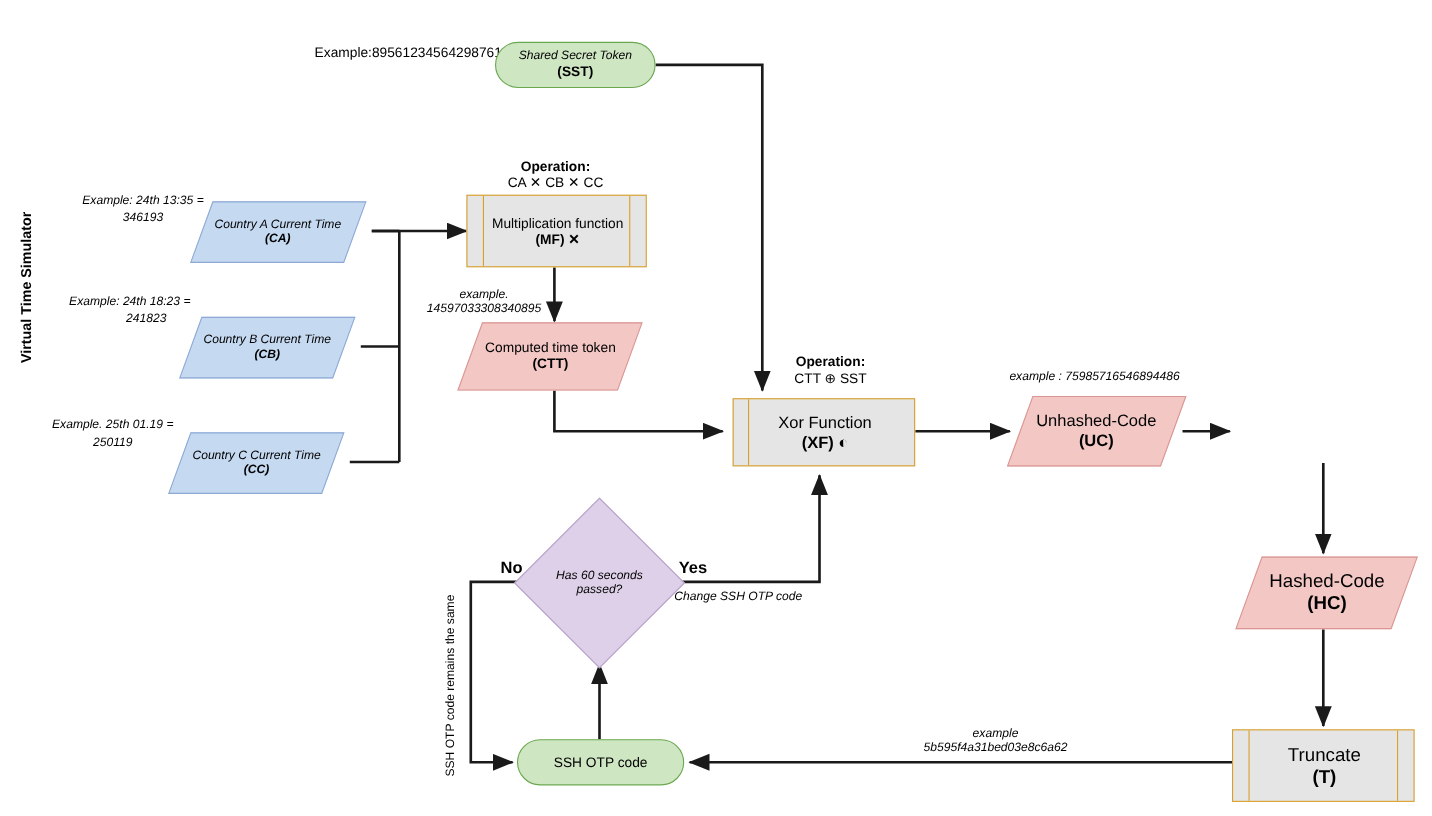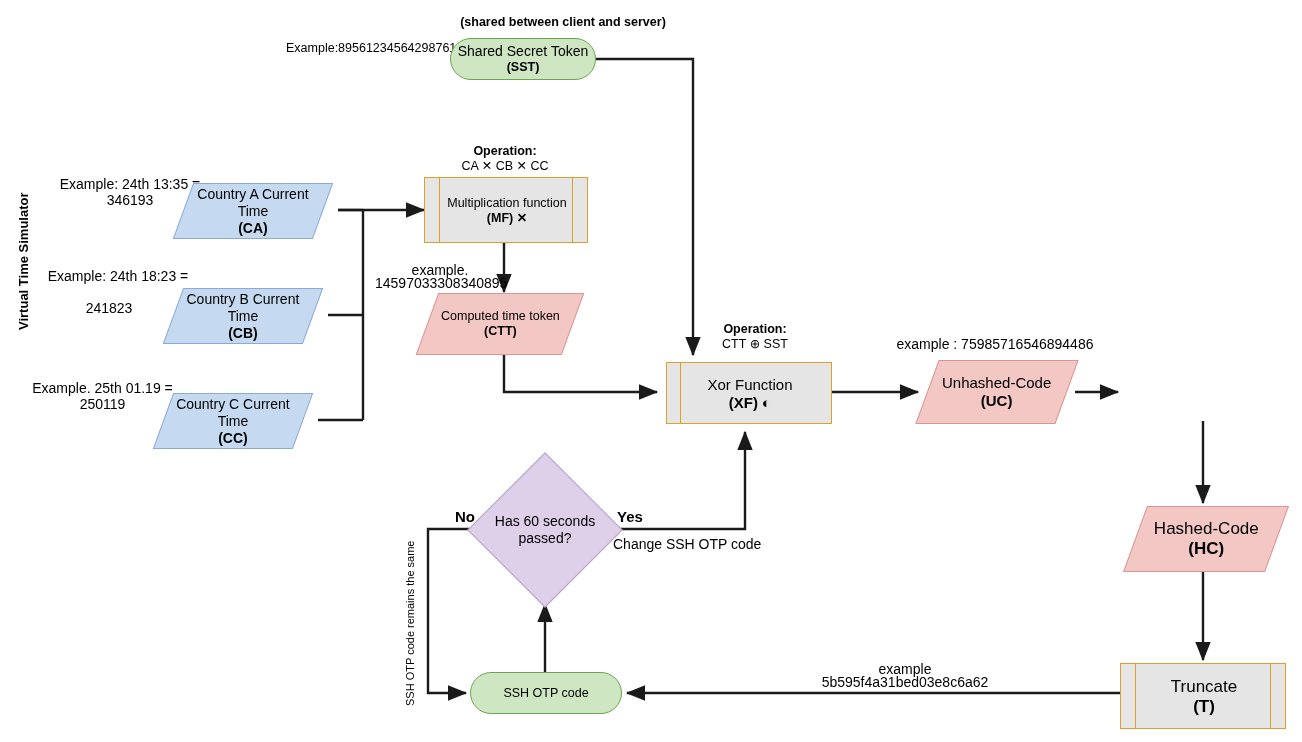--- a/index.html
+++ b/index.html
@@ -70,21 +70,21 @@
     background: #ddd0e8;
     border: 1.4px solid #b6a0c8;
     transform: rotate(45deg);
   }
   .diamond-txt {
     position: absolute; inset: 0;
     display: flex; align-items: center; justify-content: center;
     text-align: center; line-height: 1.2;
   }
 
-  .t-small { font-size: 14px; }
+  .t-small { font-size: 11px; font-style: italic; }
   .t-mid   { font-size: 12.5px; }
   .t-big   { font-size: 15px; text-align: center; }
   .t-xl    { font-size: 17px; }
   .bold    { font-weight: bold; }
 
   .vtitle {
     position: absolute;
     font-size: 13px; font-weight: bold;
     transform: rotate(-90deg);
     transform-origin: left top;
@@ -137,39 +137,38 @@
       <path d="M545,672 L545,604" marker-end="url(#arrow)"></path>
 
       <path d="M489,529 L428,529 L428,693 L466,693" marker-end="url(#arrow)"></path>
 
       <path d="M601,529 L745,529 L745,432" marker-end="url(#arrow)"></path>
     </g>
   </svg>
 
   <div class="vtitle" style="left:16px; top:330px;">Virtual Time Simulator</div>
 
-  <div class="lbl bold t-mid" style="left:383px; top:15px; width:360px;">(shared between client and server)</div>
   <div class="lbl t-mid nowrap" style="left:286px; top:41px;">Example:89561234564298761</div>
 
   <div class="node term" style="left:450px; top:38px; width:146px; height:42px;">
     <div class="t-small">Shared Secret Token</div>
     <div class="t-mid bold">(SST)</div>
   </div>
 
   <div class="lbl t-small" style="left:40px; top:176px; width:180px;">Example: 24th 13:35 =</div>
   <div class="lbl t-small" style="left:40px; top:192px; width:180px;">346193</div>
   <div class="node para" style="left:183px; top:183px; width:140px; height:56px;">
     <div class="inner">
       <div class="t-small">Country A Current Time</div>
       <div class="t-small bold">(CA)</div>
     </div>
   </div>
 
   <div class="lbl t-small" style="left:28px; top:268px; width:180px;">Example: 24th 18:23 =</div>
-  <div class="lbl t-small" style="left:19px; top:284px; width:180px;margin-top:16px;">241823</div>
+  <div class="lbl t-small" style="left:43px; top:284px; width:180px;">241823</div>
   <div class="node para" style="left:173px; top:288px; width:140px; height:56px;">
     <div class="inner">
       <div class="t-small">Country B Current Time</div>
       <div class="t-small bold">(CB)</div>
     </div>
   </div>
 
   <div class="lbl t-small" style="left:10px; top:380px; width:185px;">Example. 25th 01.19 =</div>
   <div class="lbl t-small" style="left:10px; top:396px; width:185px;">250119</div>
   <div class="node para" style="left:163px; top:393px; width:140px; height:56px;">

